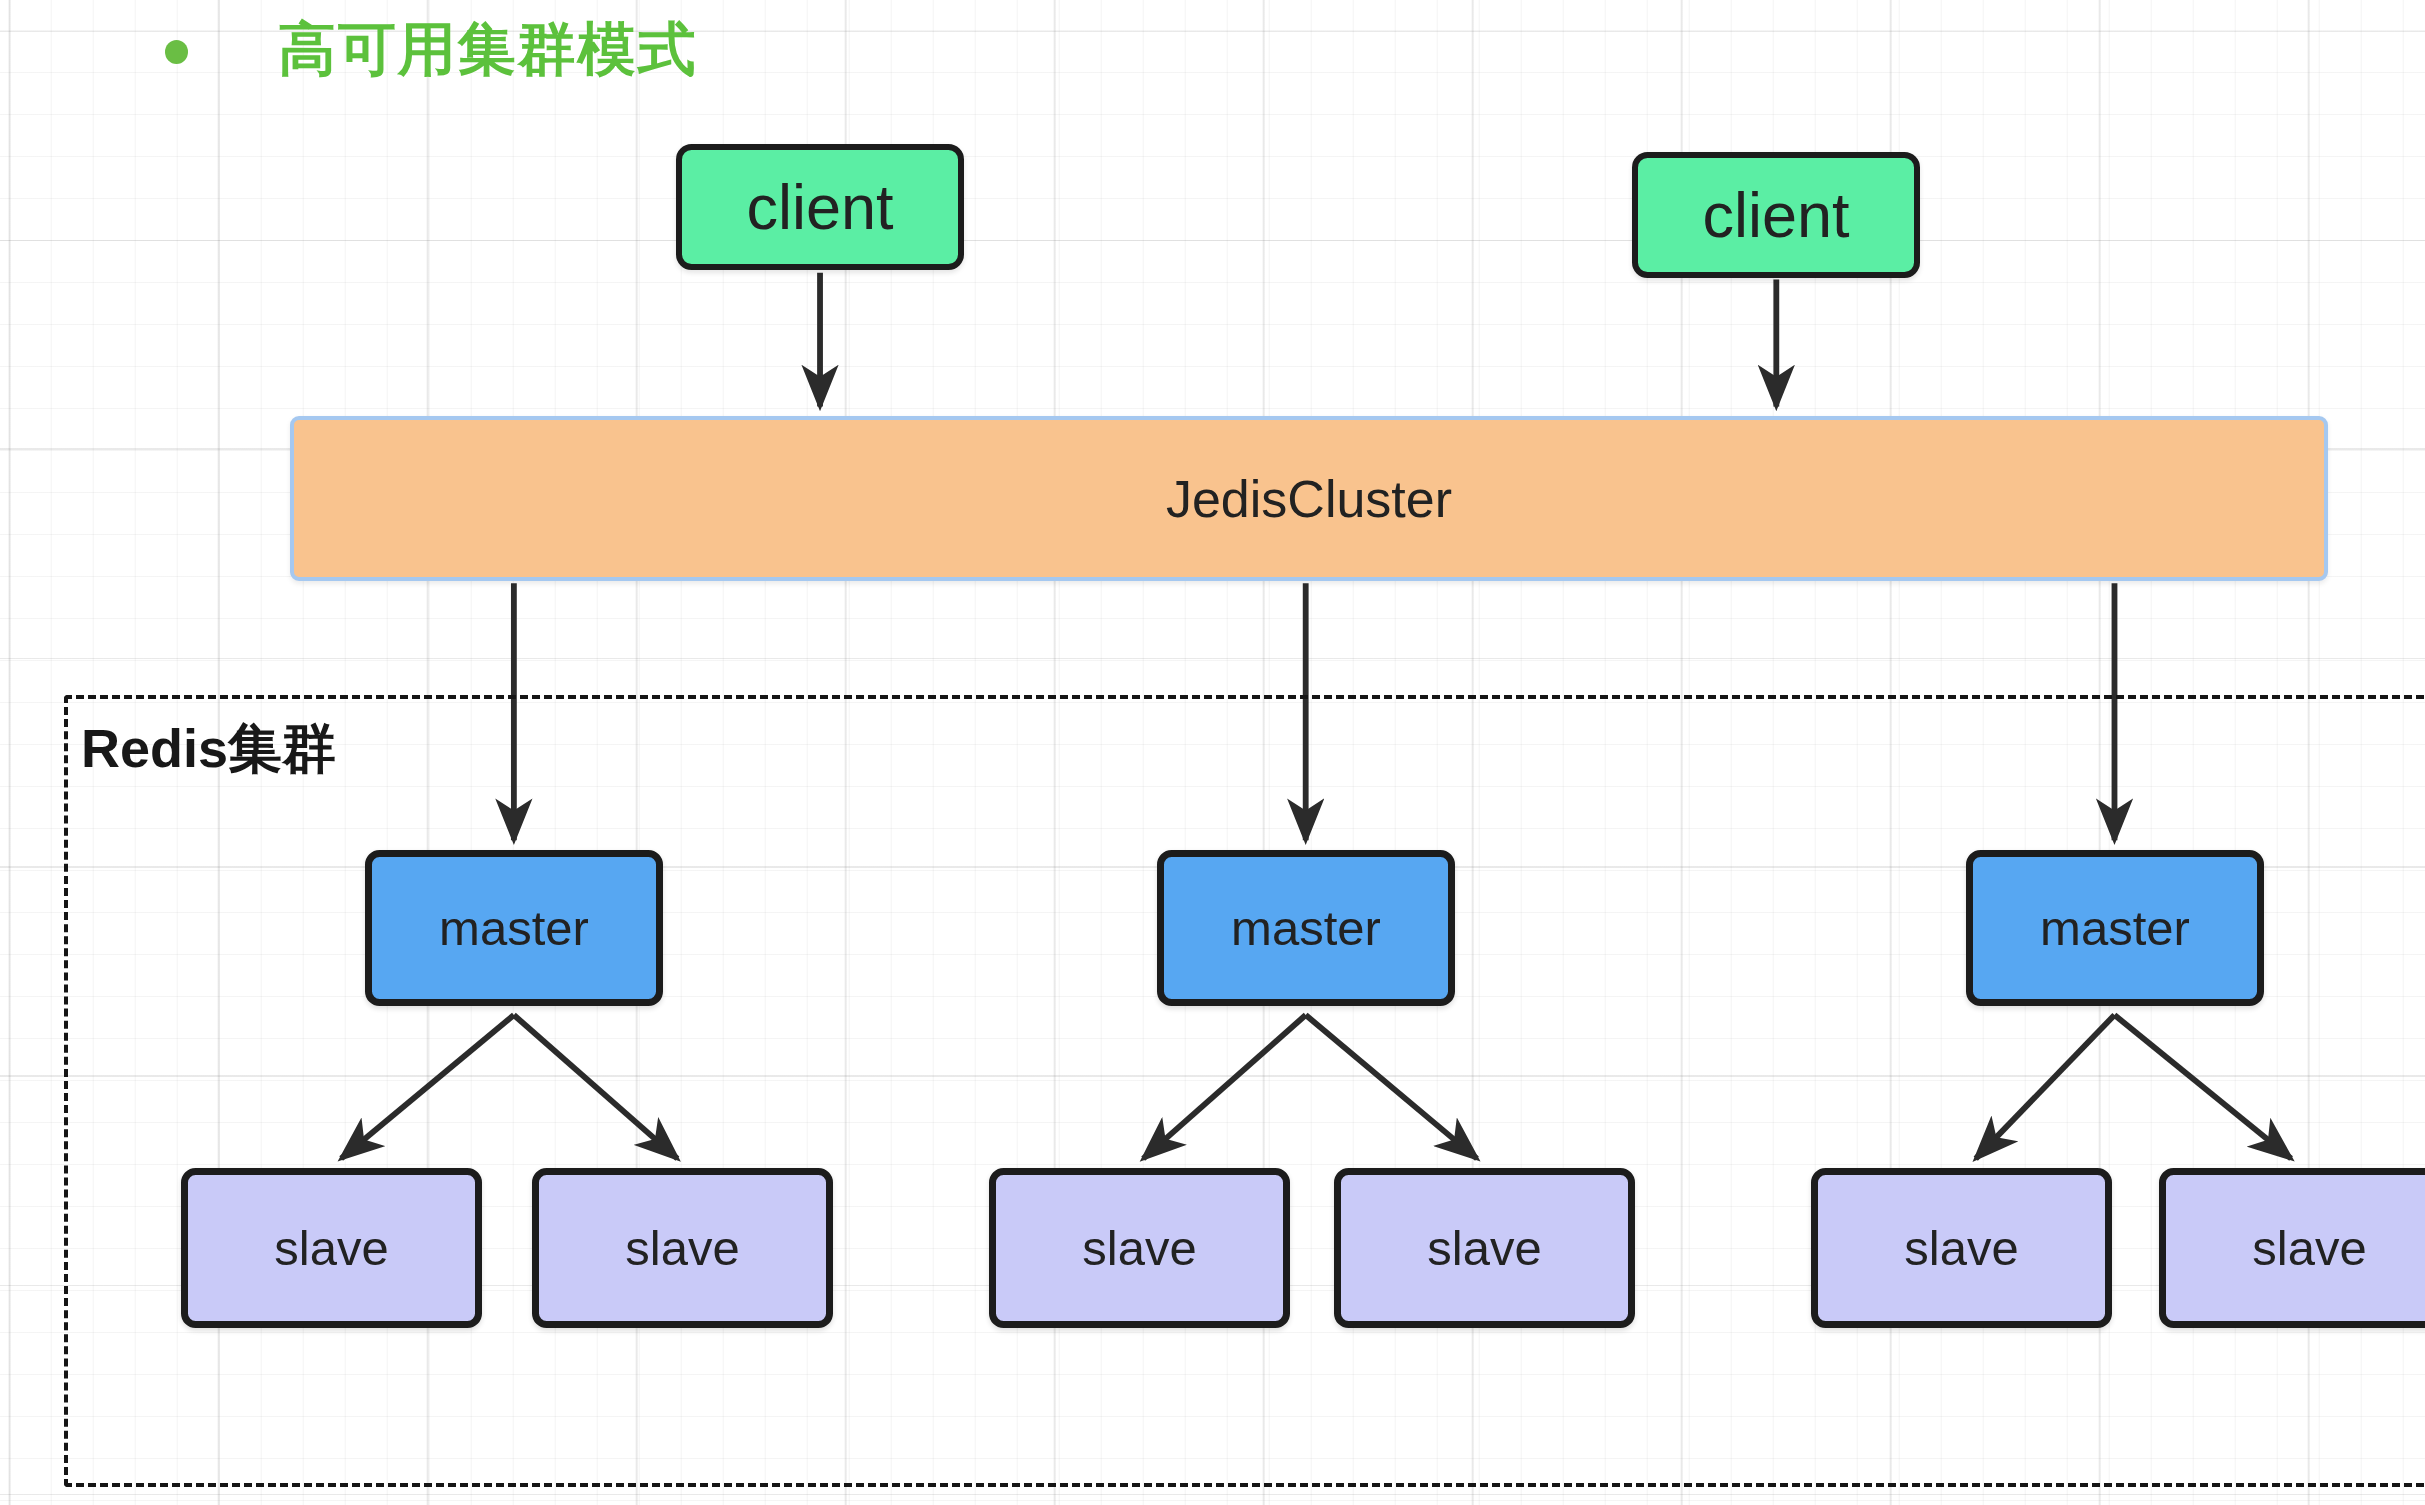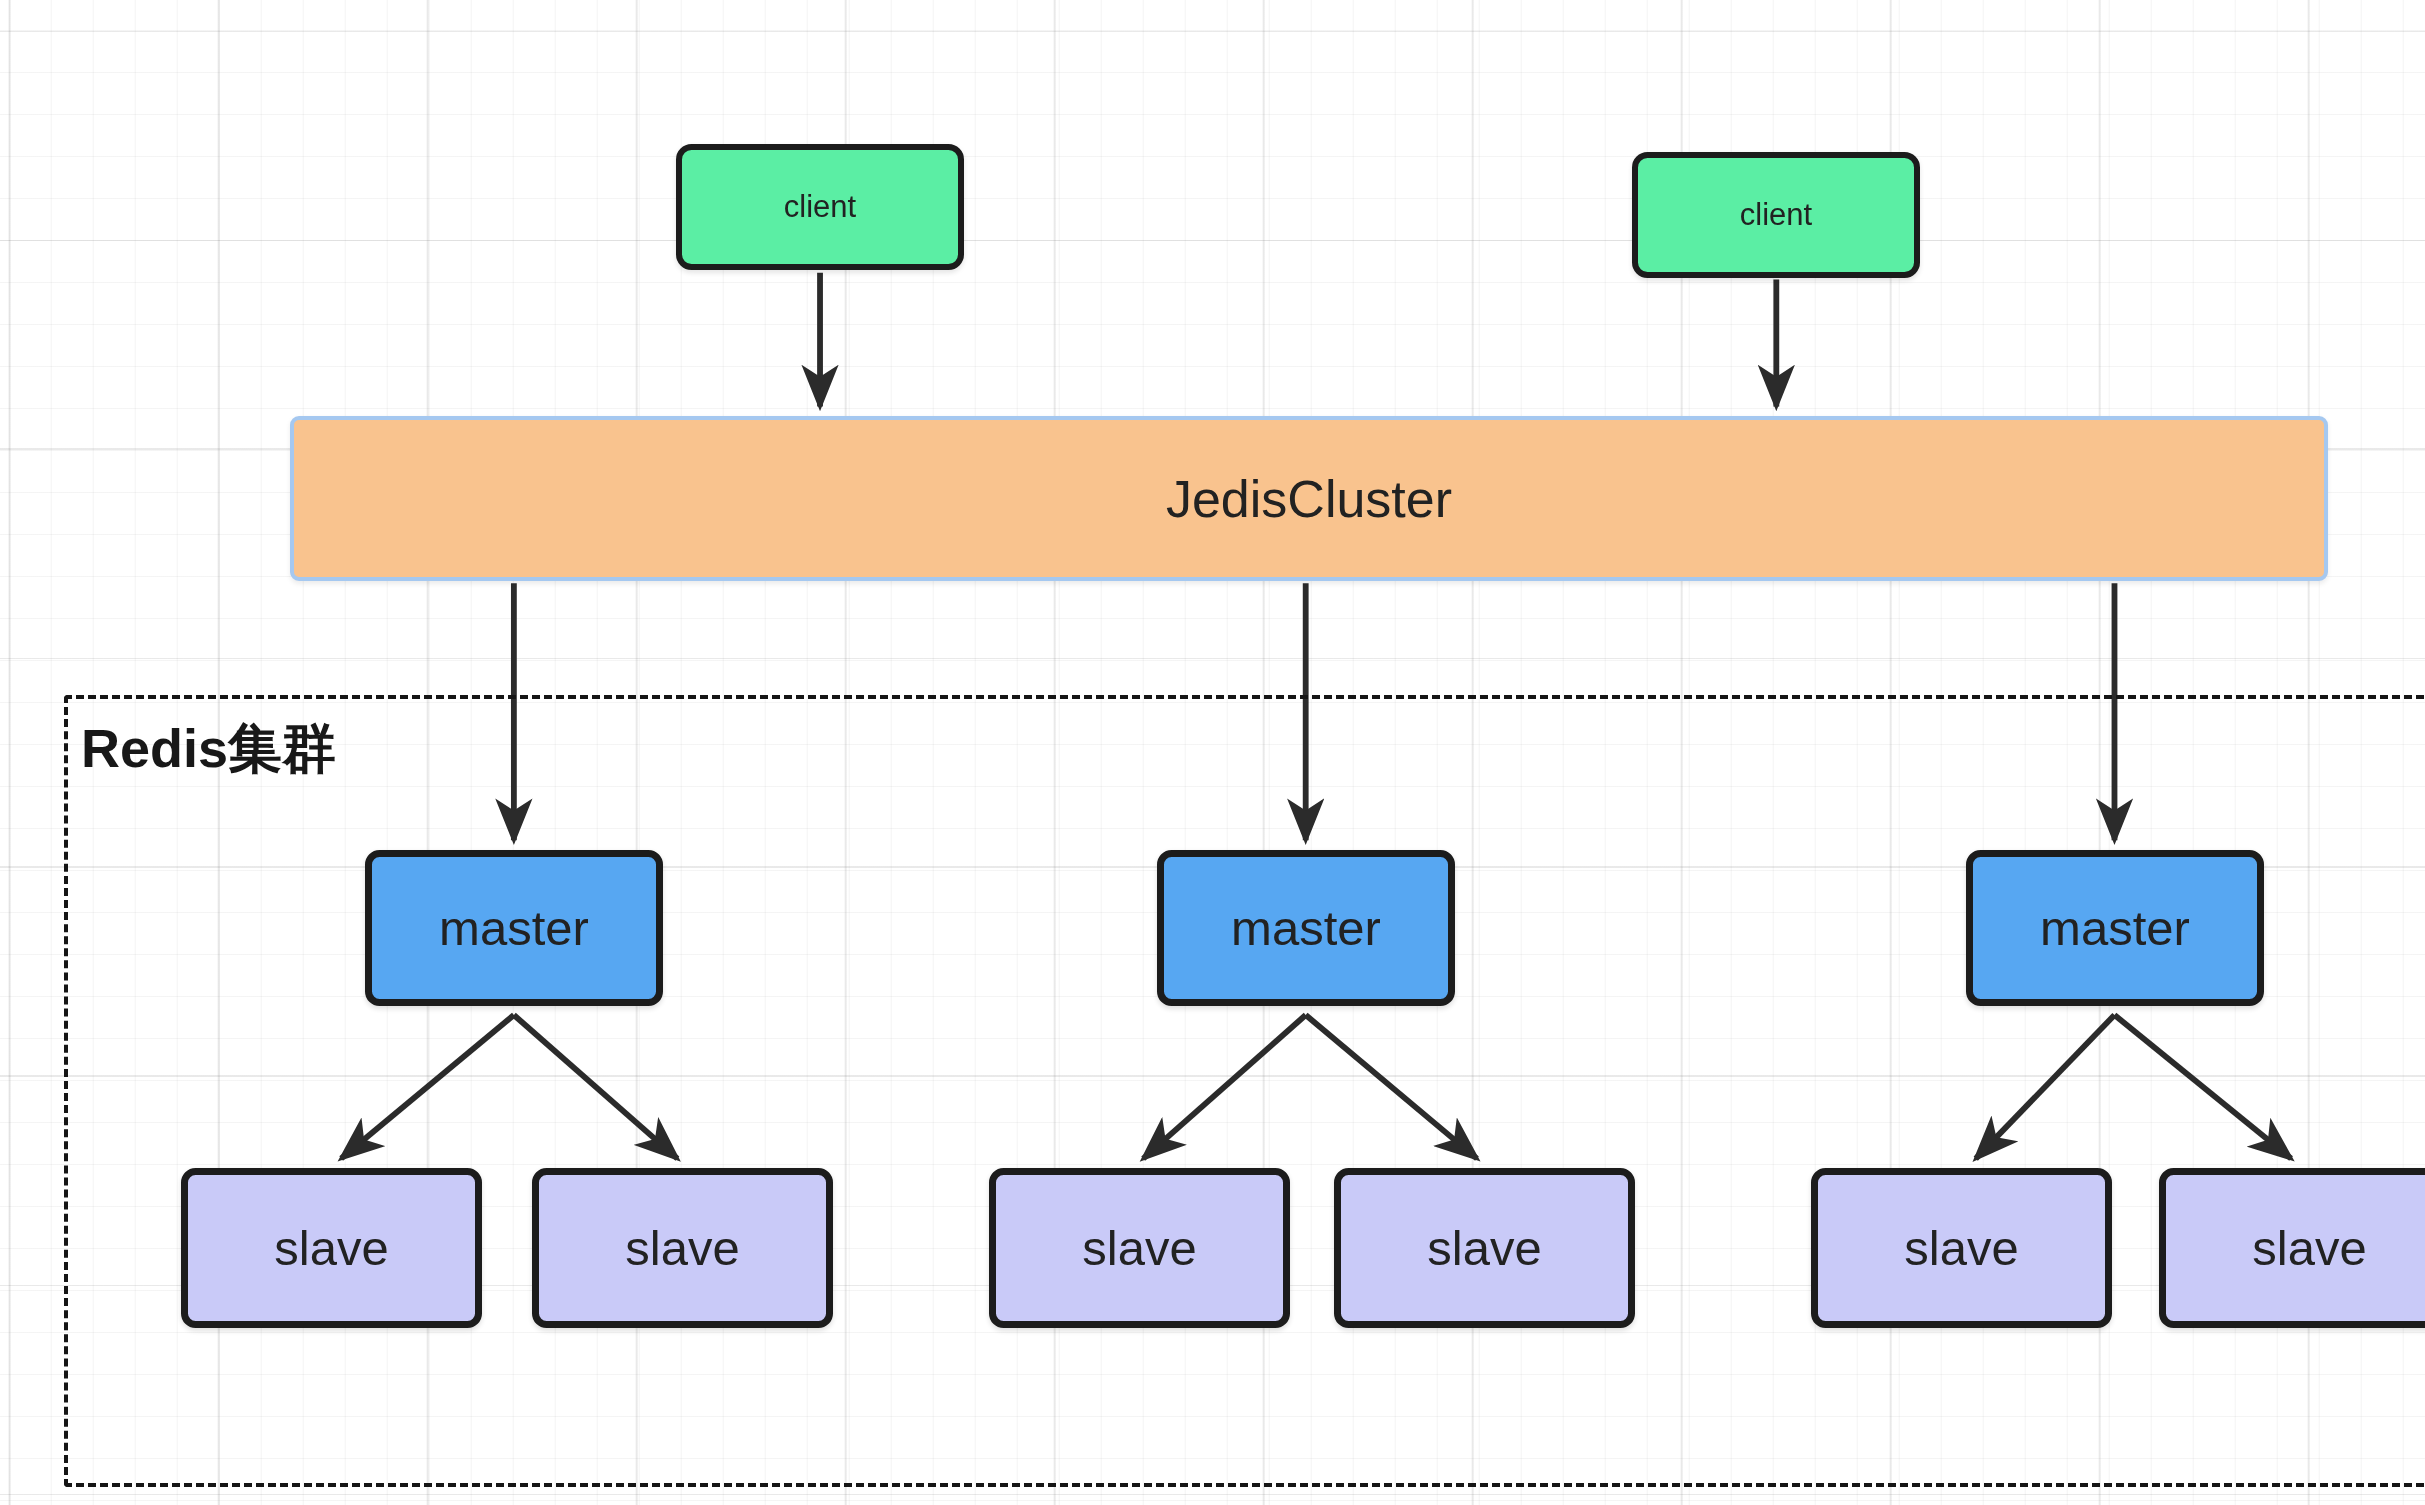--- a/index.html
+++ b/index.html
@@ -55,21 +55,21 @@
     justify-content: center;
     color: #222222;
     white-space: nowrap;
   }
   
   .client {
     width: 288px; height: 126px;
     background: #5beea4;
     border: 6.8px solid #1c1c1c;
     border-radius: 15.5px;
-    font-size: 31px;
+    font-size: 63px;
     box-shadow: 0 2.9px 4.9px rgba(0,0,0,0.10);
   }
   .client-1 { left: 676px; top: 144px; }
   .client-2 { left: 1632px; top: 152px; }
   
   .jedis {
     left: 290px; top: 416px;
     width: 2038px; height: 165px;
     background: #f9c38e;
     border: 4.9px solid #a5c8f0;
@@ -131,20 +131,24 @@
   .arrows line {
     stroke: #2b2b2b;
     stroke-width: 12px;
   }
 </style>
 </head>
 <body>
 
 <div class="canvas">
 
+  <div class="title-row">
+    <span class="bullet"></span>
+    <div class="page-title">高可用集群模式</div>
+  </div>
 
   <svg class="arrows" viewBox="0 0 5408 3104" xmlns="http://www.w3.org/2000/svg">
     <defs>
       <marker id="arrowhead" viewBox="0 0 10 8" refX="9" refY="4" markerWidth="8" markerHeight="6.4" orient="auto-start-reverse">
         <path d="M0,0 L10,4 L0,8 L2.6,4 Z" fill="#2b2b2b"></path>
       </marker>
     </defs>
     <line x1="1690" y1="562" x2="1690" y2="838" marker-end="url(#arrowhead)"></line>
     <line x1="3661" y1="576" x2="3661" y2="838" marker-end="url(#arrowhead)"></line>
     <line x1="1059" y1="1202" x2="1059" y2="1732" marker-end="url(#arrowhead)"></line>

